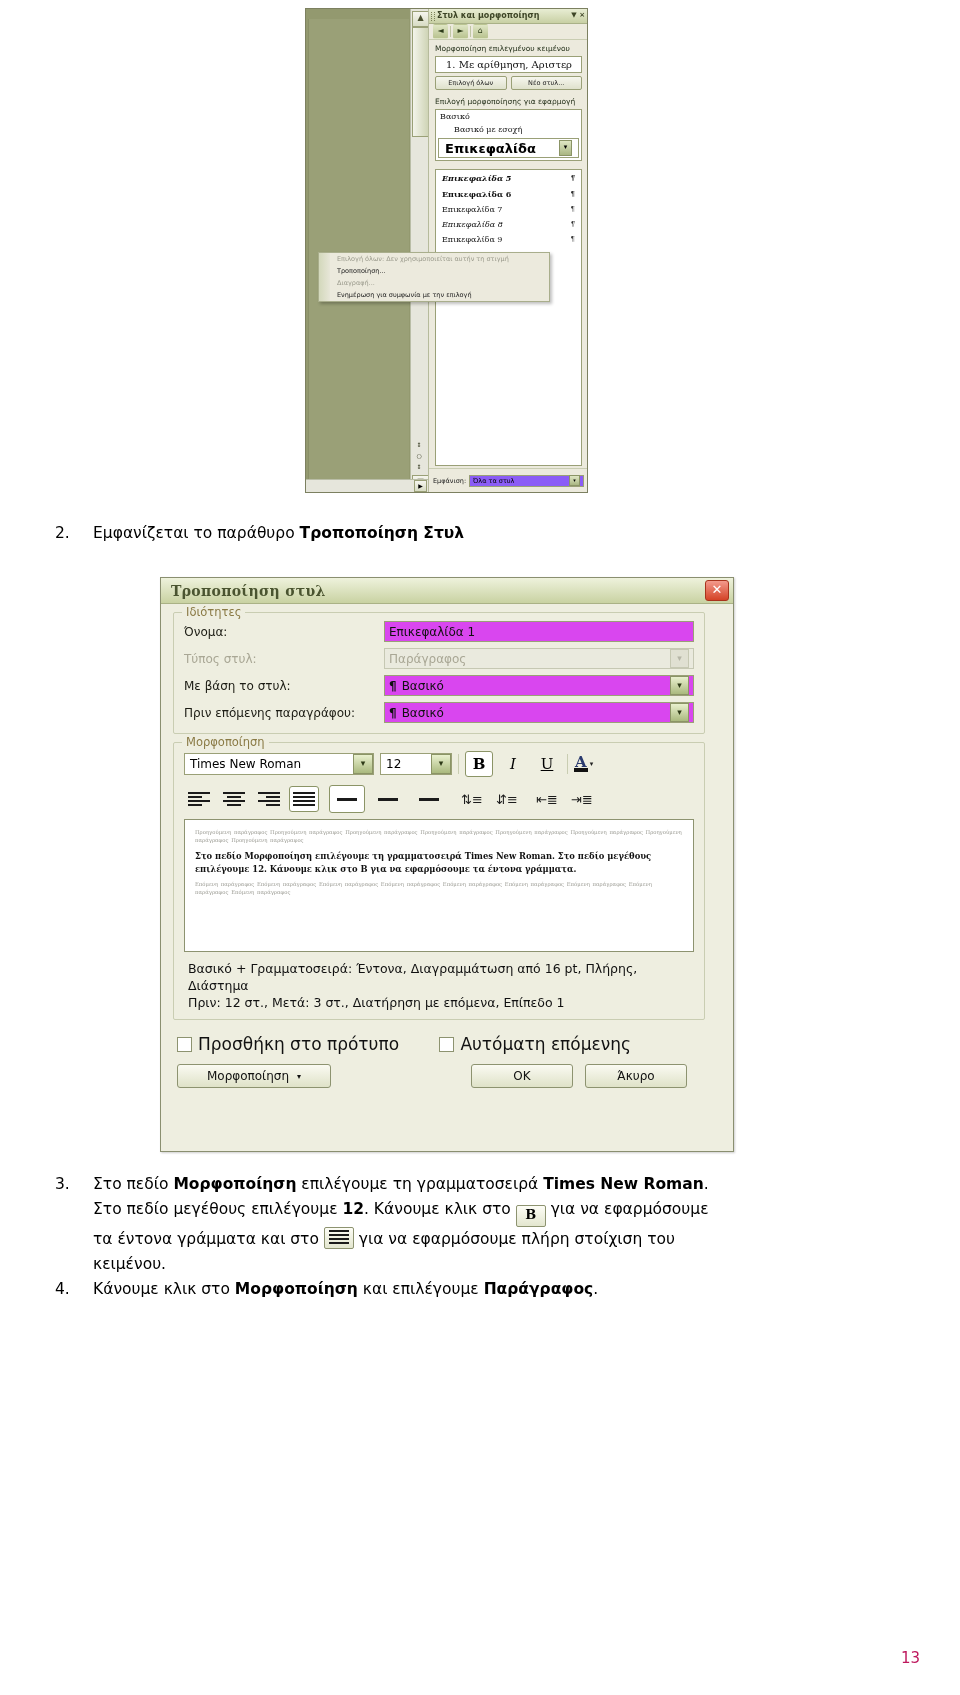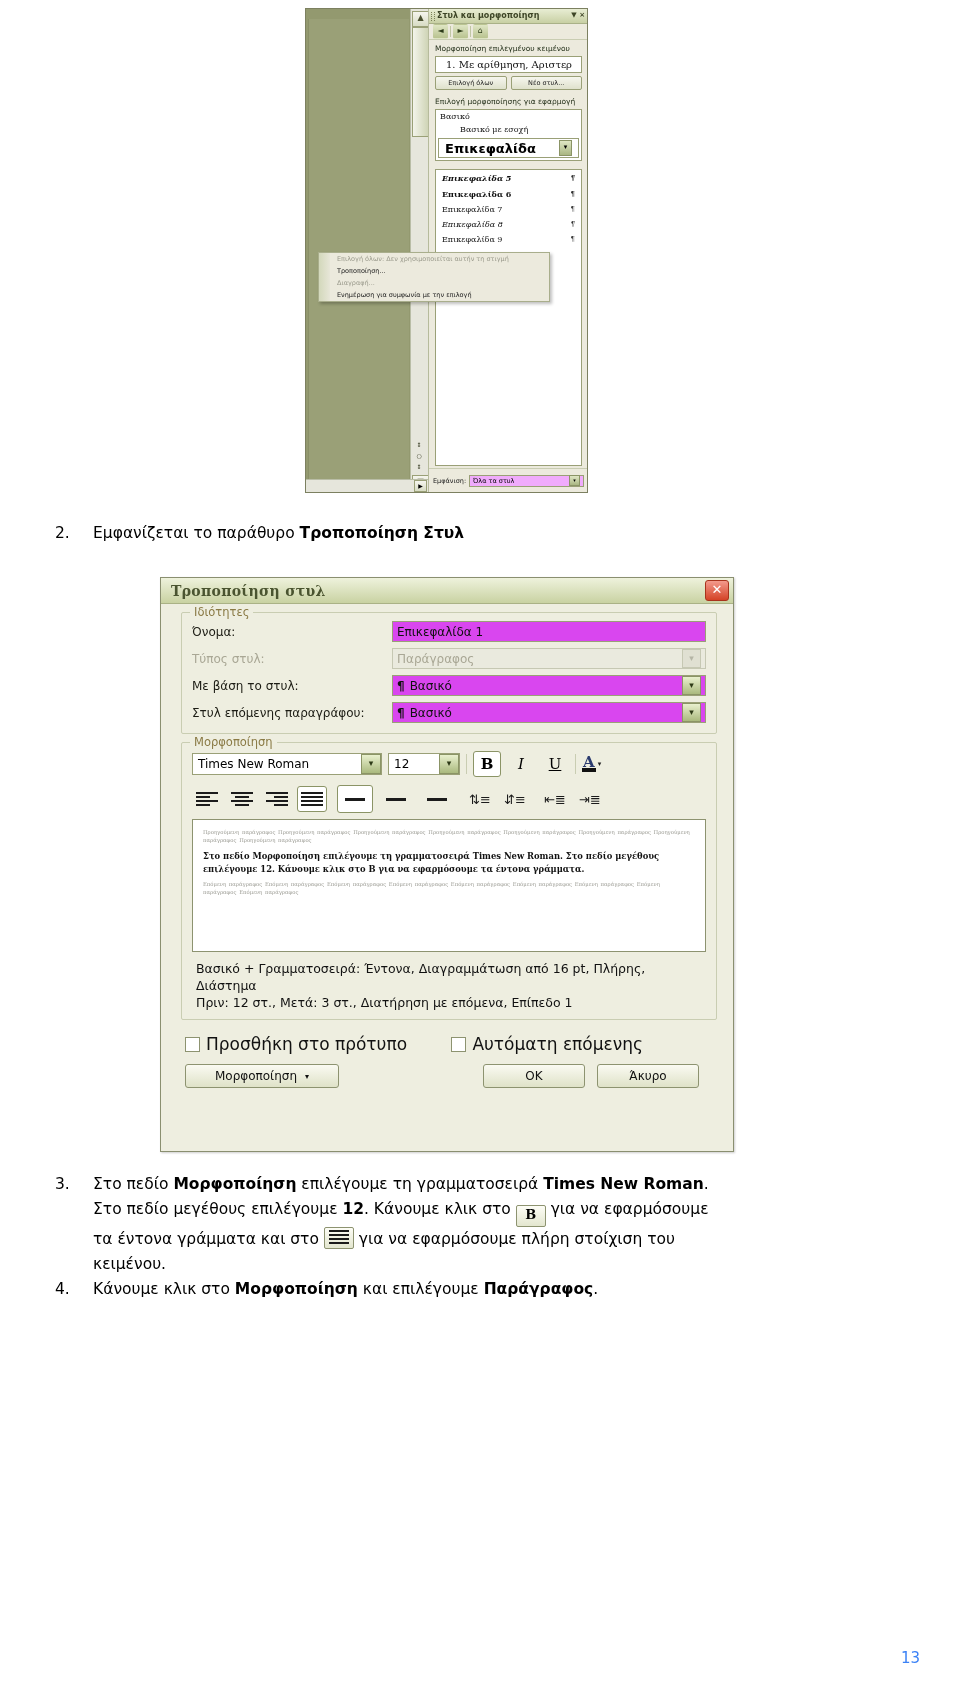--- a/index.html
+++ b/index.html
@@ -131,21 +131,21 @@
     white-space:nowrap; position:relative;
   }
   #shot1 .ctx .ci.dis{color:#9a9a8c;}
   #shot1 .pane-foot{
     position:absolute; left:0; bottom:0; width:100%; height:24px;
     border-top:1px solid #c9cdb2; box-sizing:border-box;
     display:flex; align-items:center; padding:0 4px; gap:3px;
   }
   #shot1 .pane-foot .lbl{font-size:6.5px; color:#1a1a1a; white-space:nowrap;}
   #shot1 .pane-foot .combo{
-    flex:1; height:12px; background:#f0abfc; border:1px solid #9aa077;
+    flex:1; height:12px; background:#8b5cf6; border:1px solid #9aa077;
     font-size:6.5px; padding:1px 3px; box-sizing:border-box;
     display:flex; justify-content:space-between; align-items:center;
   }
   #shot1 .pane-foot .combo .dd{
     width:9px; height:9px; background:linear-gradient(#dfe6c4,#a9b682);
     border:1px solid #8b9466; font-size:5px; text-align:center; line-height:8px;
   }
   #shot1 .minigut{
     position:absolute; left:105px; top:430px; width:16px;
     font-size:6px; text-align:center; color:#2c3118; line-height:11px;
@@ -185,21 +185,21 @@
   #dlg .tbar .tt{
     font-size:14px; font-weight:bold; color:#4a5430;
     font-family:"DejaVu Serif", serif; letter-spacing:.3px;
   }
   #dlg .closebtn{
     width:22px;height:19px;border-radius:3px;
     background:linear-gradient(#f39a8c,#d44326);
     border:1px solid #a8331c; color:#fff; font-weight:bold;
     font-size:13px; line-height:17px; text-align:center;
   }
-  #dlg .body{padding:8px 16px 0 12px;margin-left:8px;}
+  #dlg .body{padding:8px 28px 0 12px;}
   .grp{
     border:1px solid #c9cdb2; border-radius:2px;
     margin-bottom:8px; padding:8px 10px 10px 10px; position:relative;
   }
   .grp > .legend{
     position:absolute; top:-8px; left:8px; background:#eeeee0;
     padding:0 4px; font-size:11.5px; color:#8a7a45;
   }
   .frow{display:flex; align-items:center; margin-bottom:6px;}
   .frow .flabel{width:200px; font-size:12px; color:#1c1c14;}
@@ -311,21 +311,21 @@
     border-radius:2px; text-align:center; font-size:13px; line-height:18px;
     font-family:"DejaVu Serif", serif; font-weight:bold;
   }
   .inlinebtn.just{
     font-size:0; position:relative;
   }
   .inlinebtn.just i{
     display:block; height:2px; background:#1b1b1b; margin:2px 4px;
   }
   .pagenum{
-    position:absolute; right:40px; bottom:28px; font-size:15px; color:#3b82f6;
+    position:absolute; right:40px; bottom:28px; font-size:15px; color:#be185d;
   }
 </style>
 </head>
 <body>
 
 <div id="shot1">
 
   <div class="doc-area">
     <div class="doc-page"></div>
   </div>
@@ -376,21 +376,21 @@
 
     <div class="btnrow">
       <div class="sbtn2">Επιλογή όλων</div>
       <div class="sbtn2">Νέο στυλ...</div>
     </div>
 
     <h4>Επιλογή μορφοποίησης για εφαρμογή</h4>
 
     <div class="listbox">
       <div class="li">Βασικό</div>
-      <div class="li" style="padding-left:24px;">Βασικό με εσοχή</div>
+      <div class="li" style="padding-left:18px;">Βασικό με εσοχή</div>
       <div class="hl">
         <span>Επικεφαλίδα</span>
         <span class="dd">▾</span>
       </div>
     </div>
 
     <div class="stylelist">
       <div class="row" style="font-weight:bold;font-style:italic;">
         <span class="mark">¶</span>
         <span>Επικεφαλίδα 5</span>
@@ -467,21 +467,21 @@
       <div class="frow">
         <span class="flabel">Με βάση το στυλ:</span>
         <span class="field">
           <span class="pil">¶</span>
           <span>Βασικό</span>
           <span class="dd">▾</span>
         </span>
       </div>
 
       <div class="frow" style="margin-bottom:0;">
-        <span class="flabel">Στυλ επόμενης παραγράφου:</span>
+        <span class="flabel">Πριν επόμενης παραγράφου:</span>
         <span class="field">
           <span class="pil">¶</span>
           <span>Βασικό</span>
           <span class="dd">▾</span>
         </span>
       </div>
     </div>
 
     <div class="grp" style="padding-bottom:8px;">
       <span class="legend">Μορφοποίηση</span>

